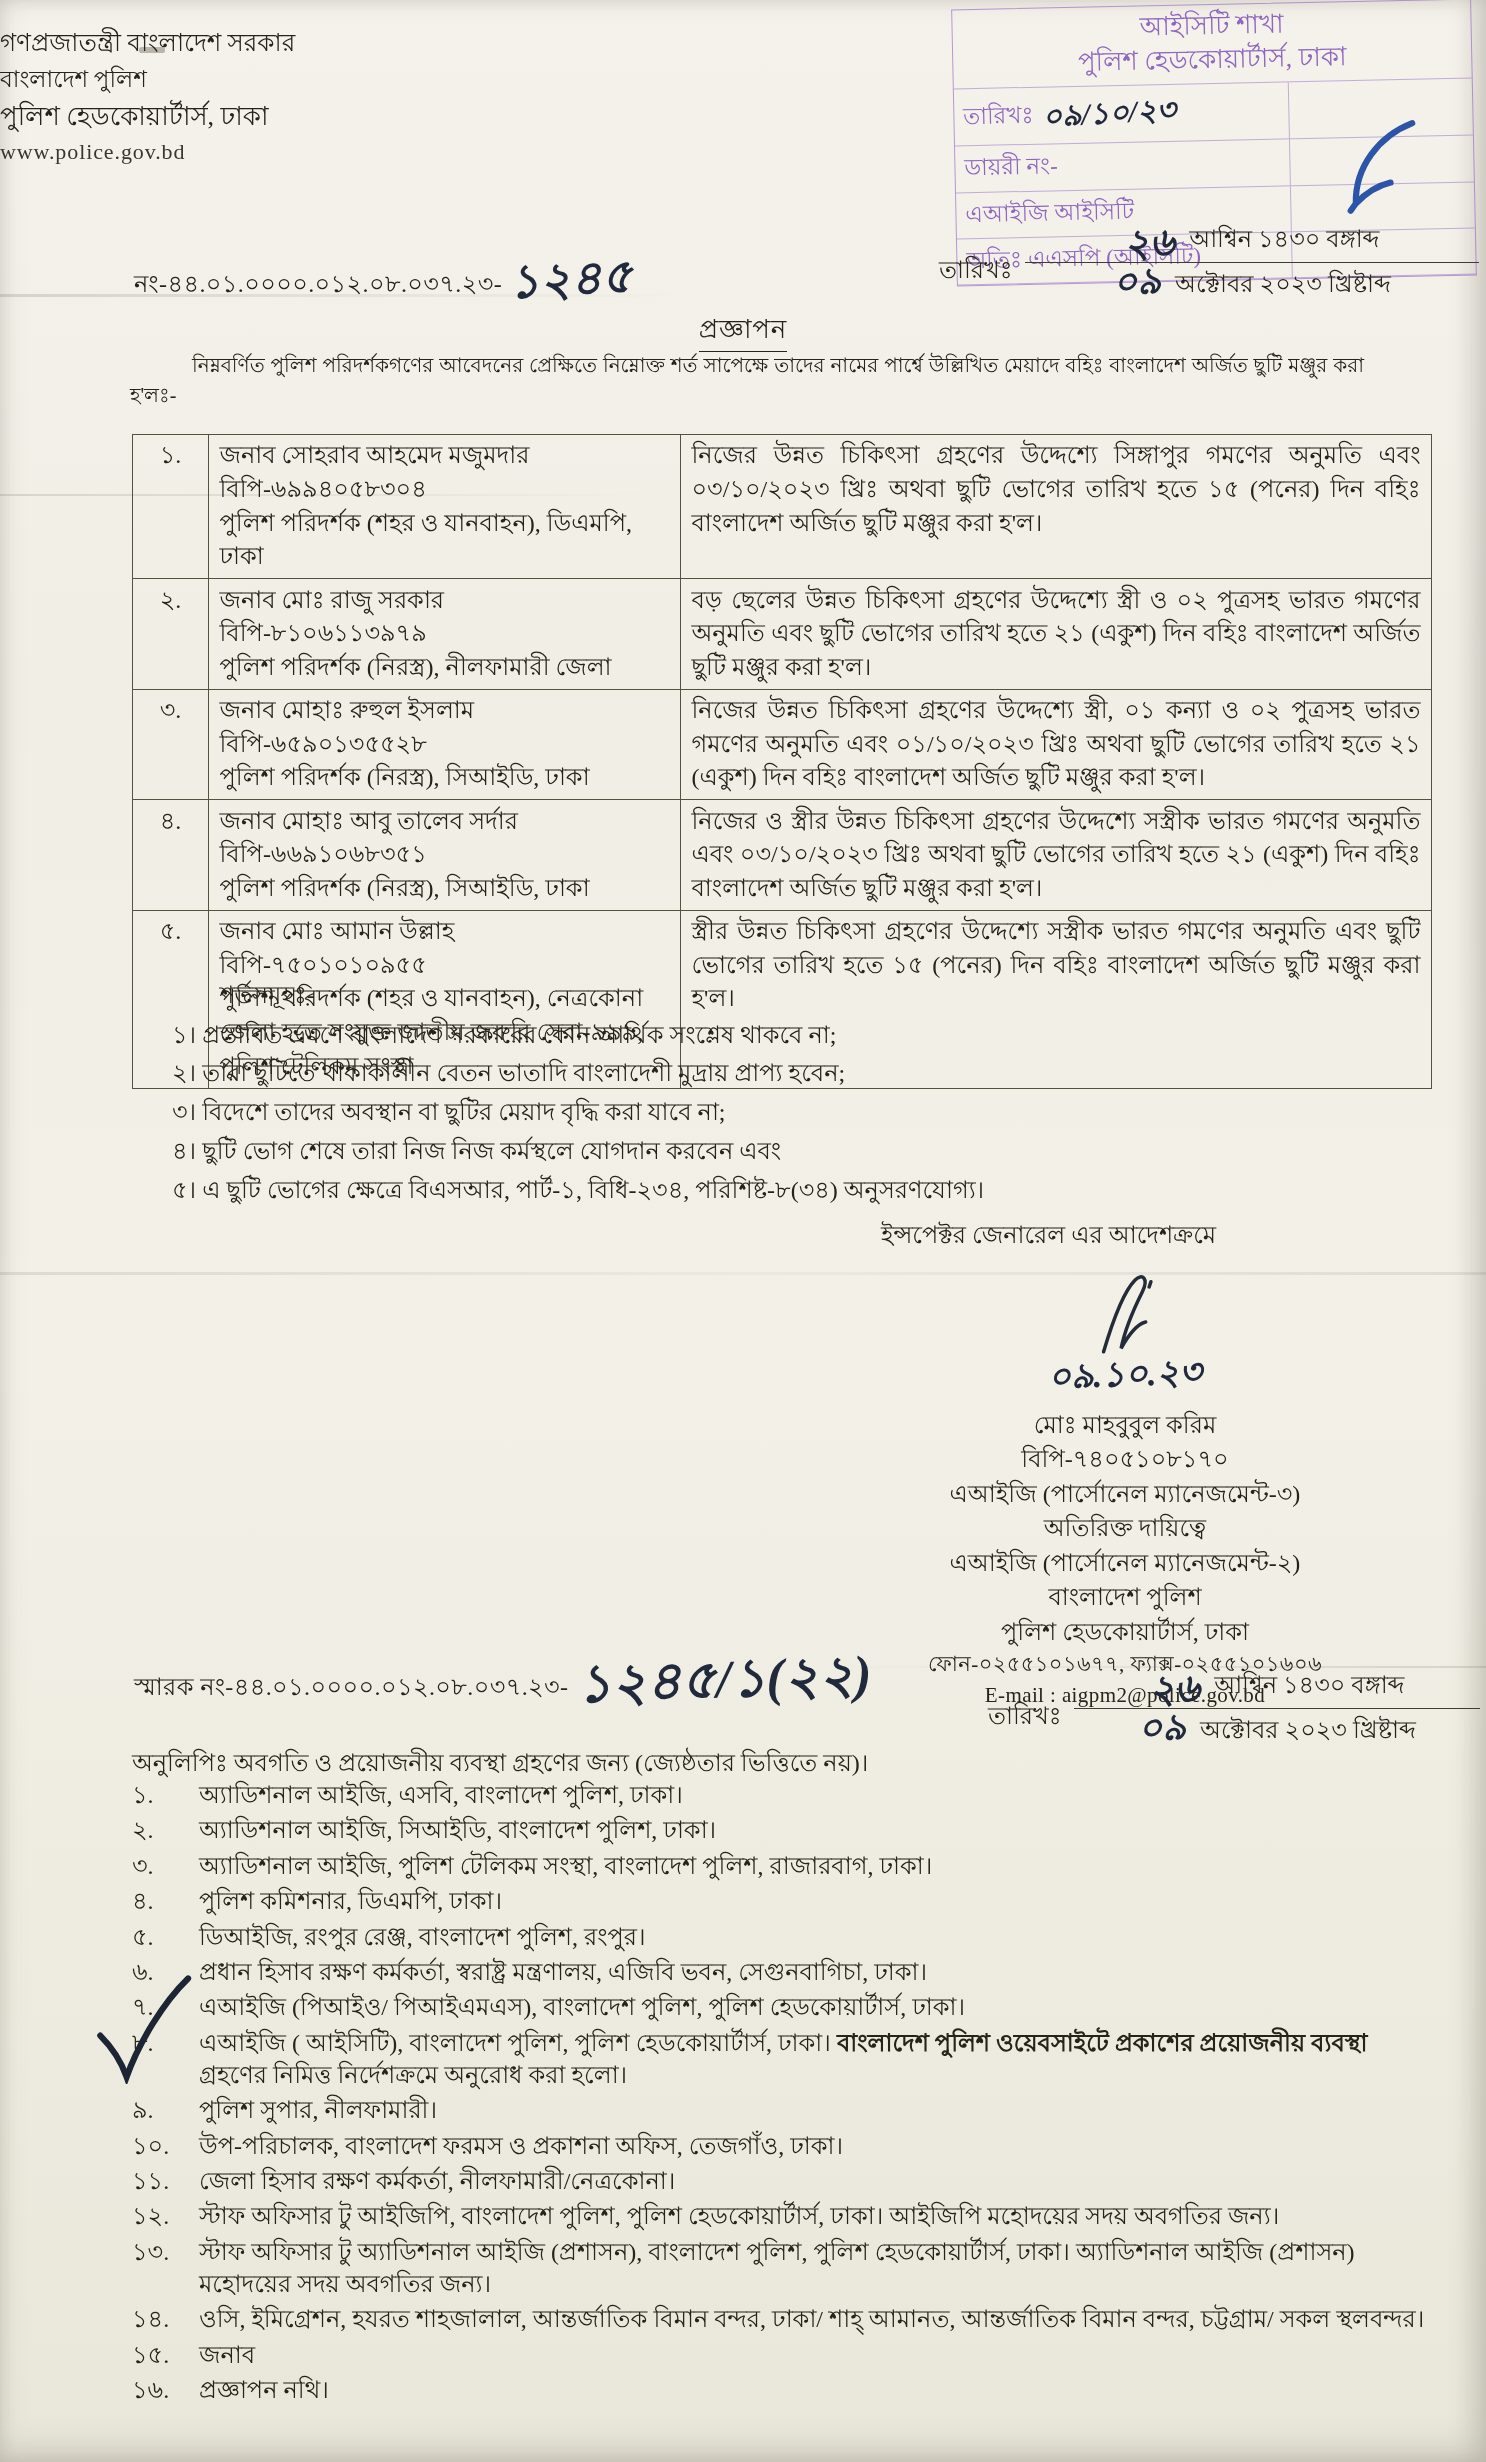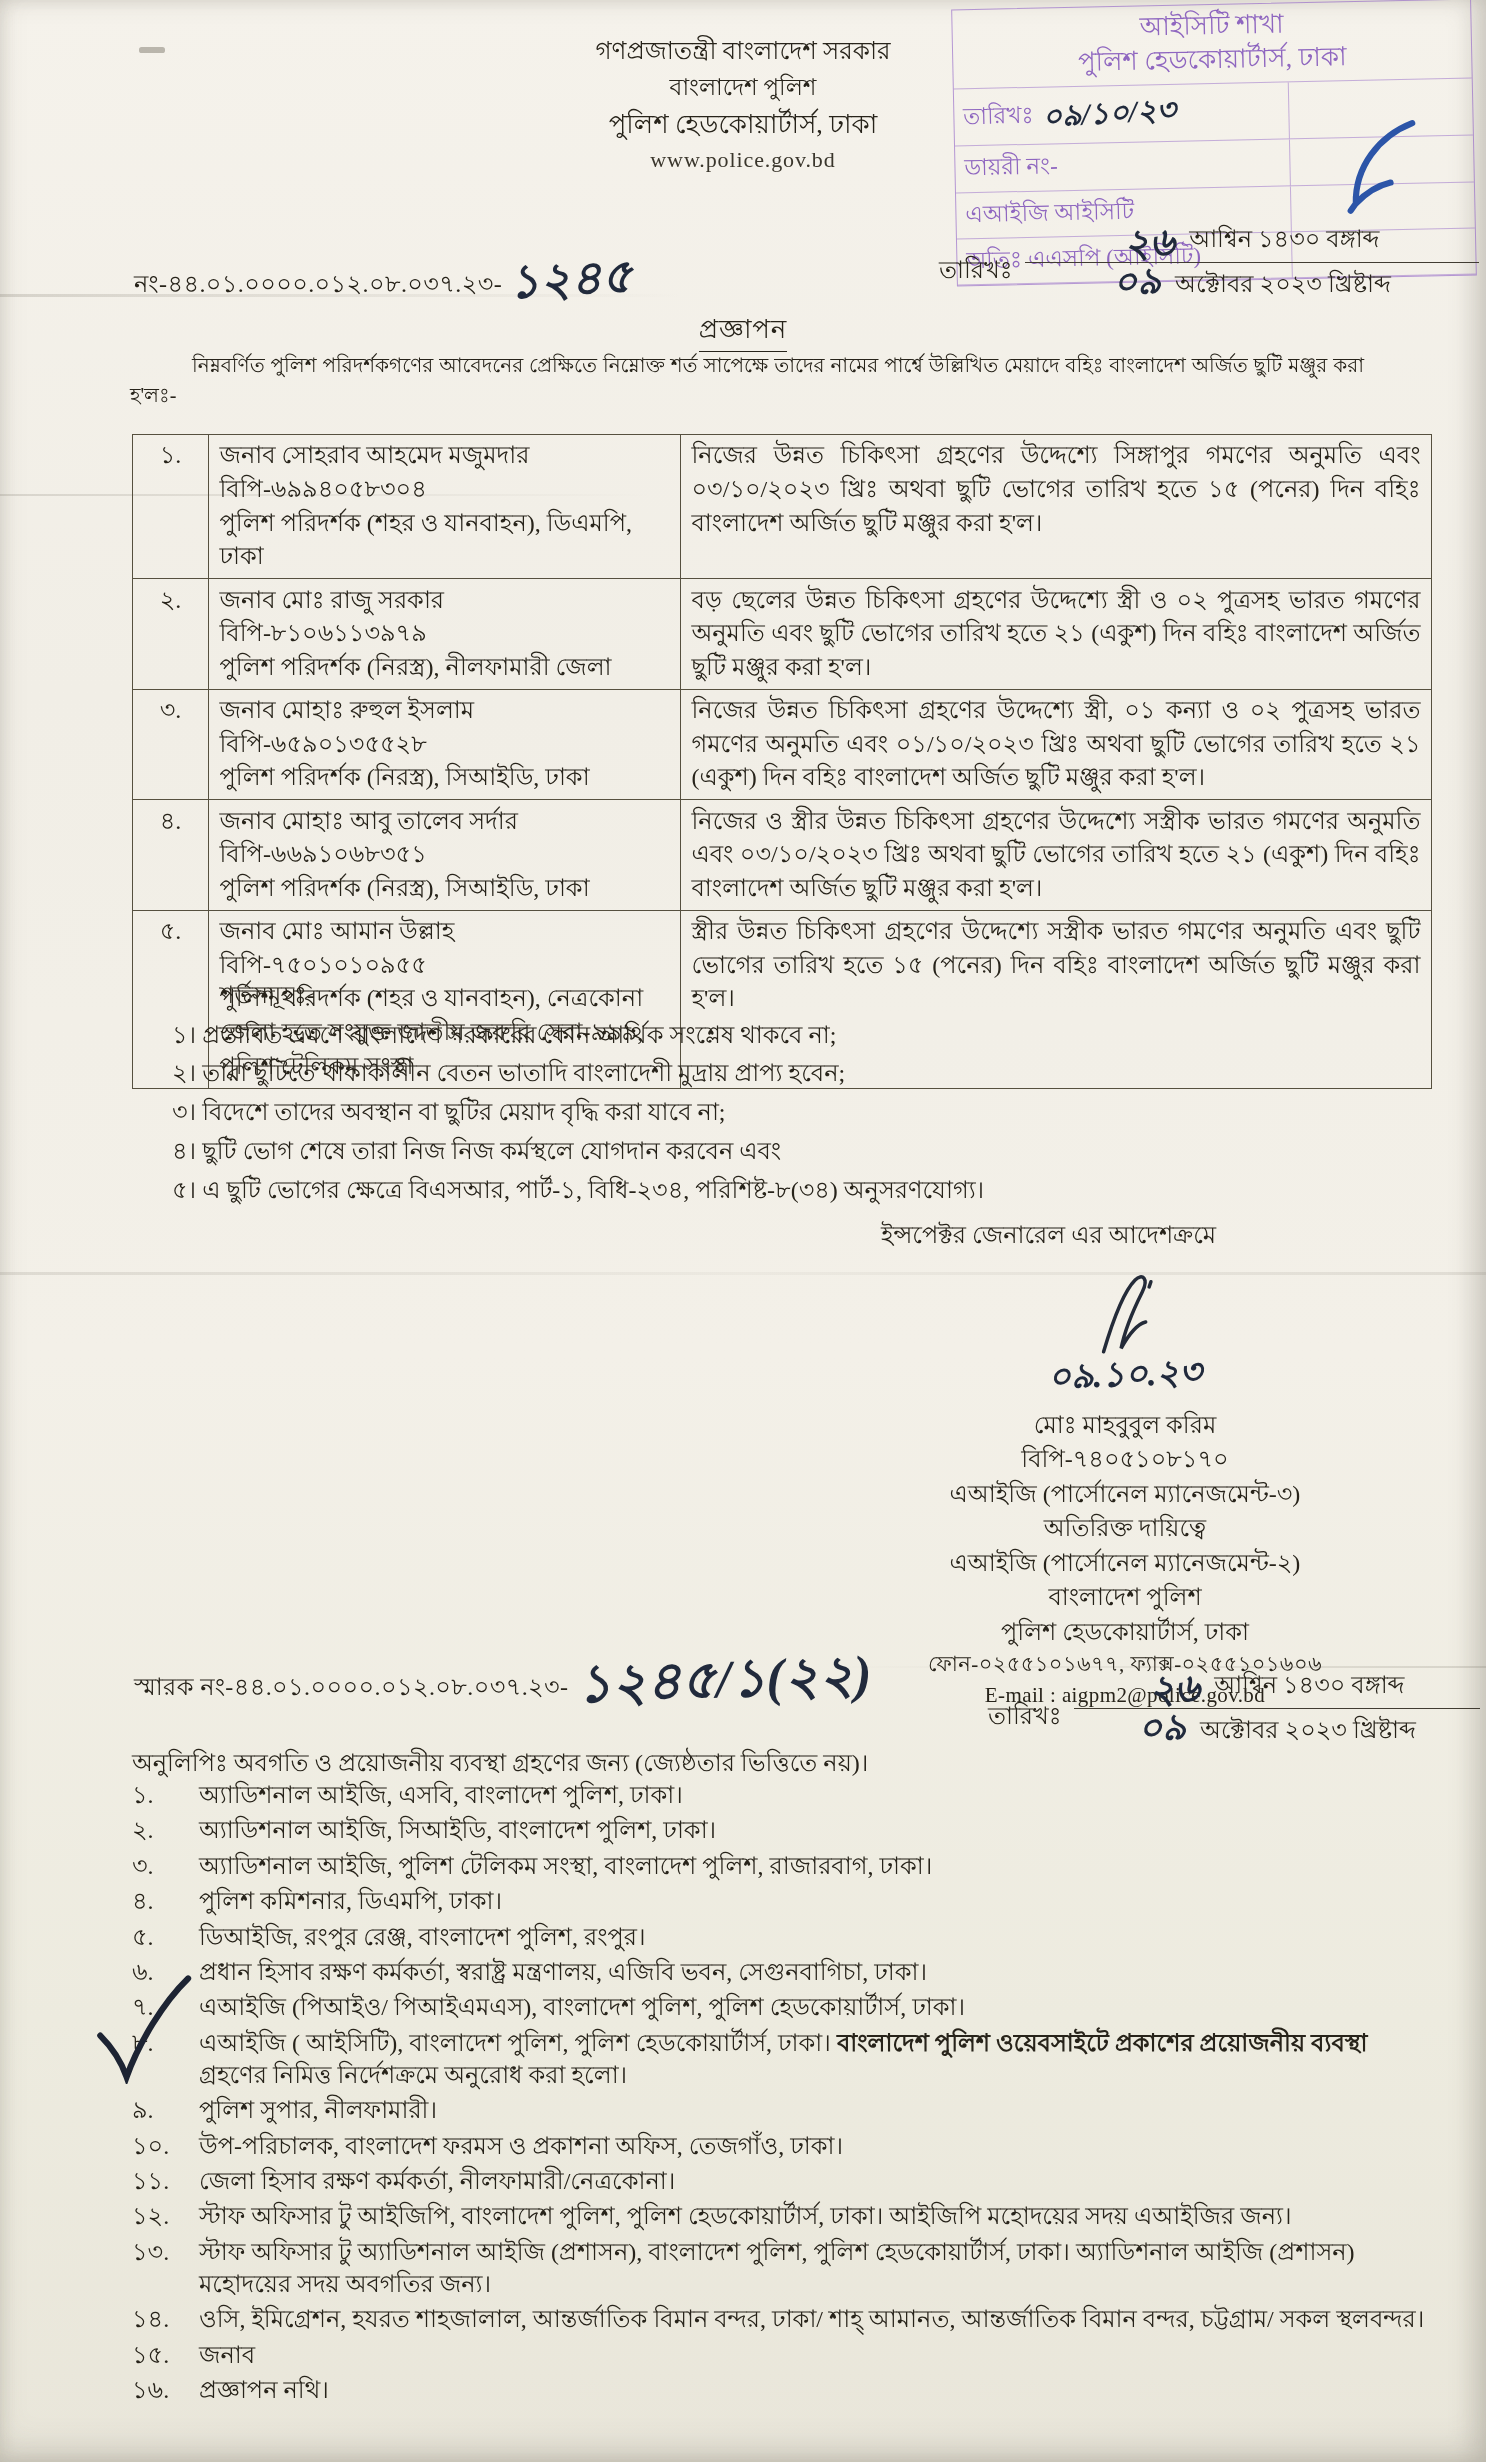--- a/index.html
+++ b/index.html
@@ -7,21 +7,21 @@
     position:relative; width:1486px; height:2462px; margin:0 auto;
     background: linear-gradient(180deg,#f5f2eb 0%,#f1eee6 28%,#f3f0e8 55%,#edebdf 82%,#e9e6da 100%);
     box-shadow: inset -14px 0 24.6px rgba(90,85,70,.18), inset 4.4px 0 12.3px rgba(90,85,70,.08), inset 0 -17.6px 30px rgba(90,85,70,.12);
     font-family:"Liberation Serif", serif;
     color:#27231a; overflow:hidden;
   }
   .crease { position:absolute; pointer-events:none; }
   .smudge { position:absolute; background:#9a958b; opacity:.65; border-radius:2.6px; }
 
   
-  .header { position:absolute; top:28px; left:0; right:0; text-align:center; line-height:1.2;margin-top:8px; }
+  .header { position:absolute; top:28px; left:0; right:0; line-height:1.2; }
   .header .h1 { font-size:24.6px; margin-bottom:8px; }
   .header .h2 { font-size:23px; margin-bottom:8px; }
   .header .h3 { font-size:26px; margin-bottom:7px; }
   .header .web { font-size:22px; color:#3a362c; letter-spacing:0.9px; }
 
   
   .stamp {
     position:absolute; left:954px; top:3.5px; width:518px;
     border:1.8px solid rgba(148,103,199,.65); transform:rotate(-1.2deg);
     color:rgba(134,90,188,.92);
@@ -334,21 +334,21 @@
         <div class="txt"><span>উপ-পরিচালক, বাংলাদেশ ফরমস ও প্রকাশনা অফিস, তেজগাঁও, ঢাকা।</span><span class="b"></span><span></span></div>
       </div>
 
       <div class="copyrow">
         <div class="no">১১.</div>
         <div class="txt"><span>জেলা হিসাব রক্ষণ কর্মকর্তা, নীলফামারী/নেত্রকোনা।</span><span class="b"></span><span></span></div>
       </div>
 
       <div class="copyrow">
         <div class="no">১২.</div>
-        <div class="txt"><span>স্টাফ অফিসার টু আইজিপি, বাংলাদেশ পুলিশ, পুলিশ হেডকোয়ার্টার্স, ঢাকা। আইজিপি মহোদয়ের সদয় এআইজির জন্য।</span><span class="b"></span><span></span></div>
+        <div class="txt"><span>স্টাফ অফিসার টু আইজিপি, বাংলাদেশ পুলিশ, পুলিশ হেডকোয়ার্টার্স, ঢাকা। আইজিপি মহোদয়ের সদয় অবগতির জন্য।</span><span class="b"></span><span></span></div>
       </div>
 
       <div class="copyrow">
         <div class="no">১৩.</div>
         <div class="txt"><span>স্টাফ অফিসার টু অ্যাডিশনাল আইজি (প্রশাসন), বাংলাদেশ পুলিশ, পুলিশ হেডকোয়ার্টার্স, ঢাকা। অ্যাডিশনাল আইজি (প্রশাসন) মহোদয়ের সদয় অবগতির জন্য।</span><span class="b"></span><span></span></div>
       </div>
 
       <div class="copyrow">
         <div class="no">১৪.</div>
         <div class="txt"><span>ওসি, ইমিগ্রেশন, হযরত শাহজালাল, আন্তর্জাতিক বিমান বন্দর, ঢাকা/ শাহ্ আমানত, আন্তর্জাতিক বিমান বন্দর, চট্টগ্রাম/ সকল স্থলবন্দর।</span><span class="b"></span><span></span></div>

